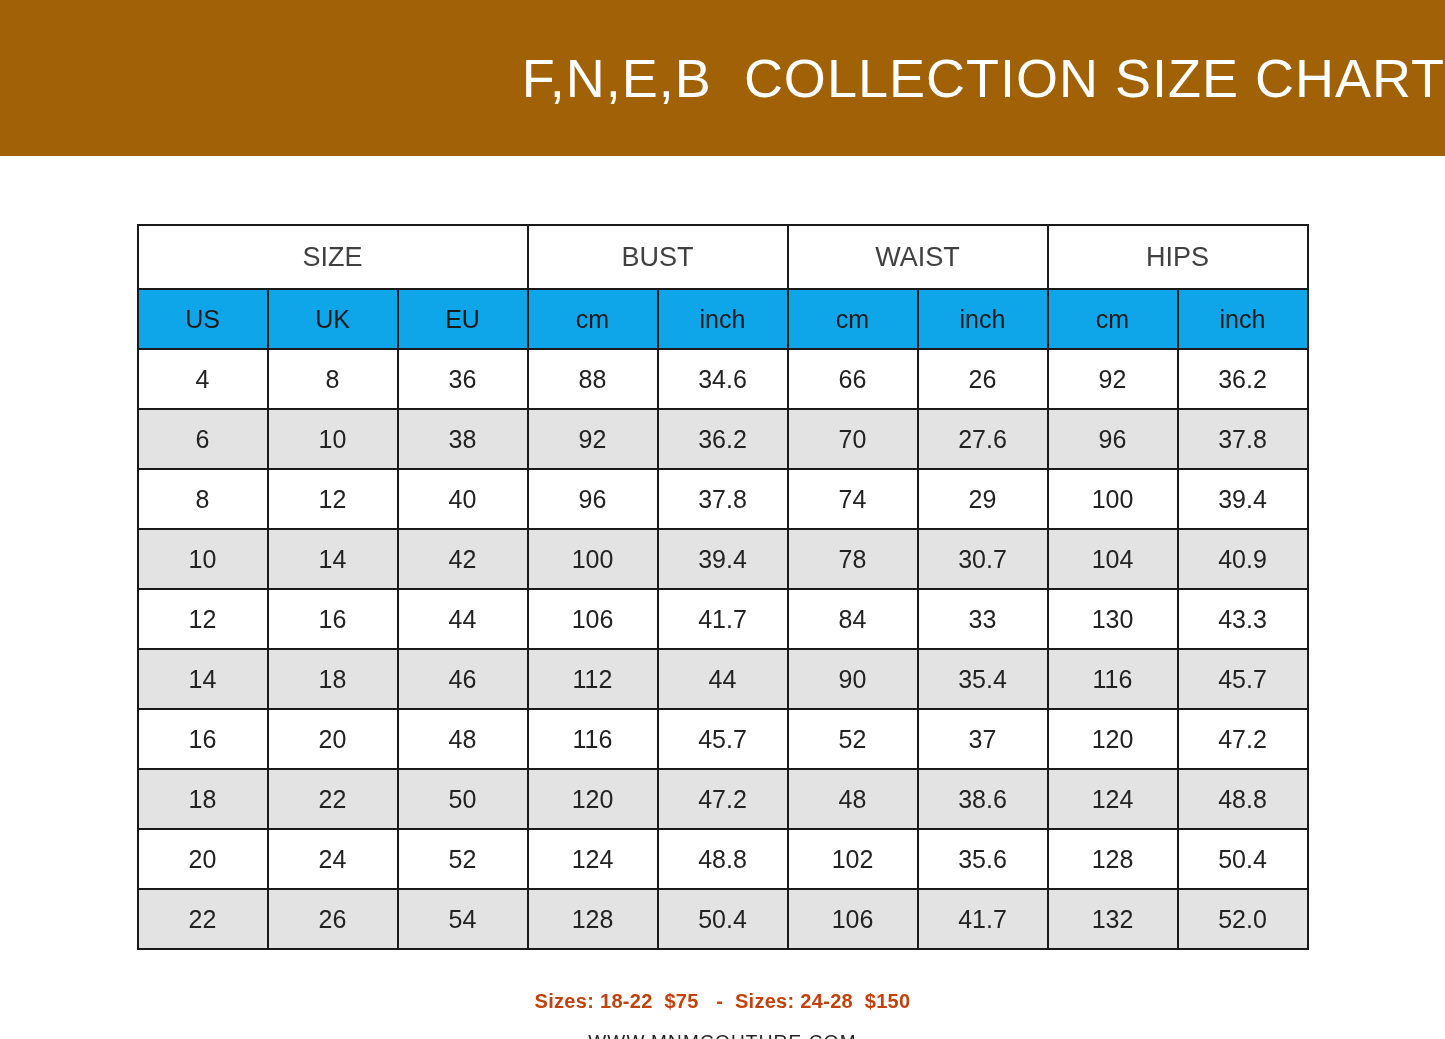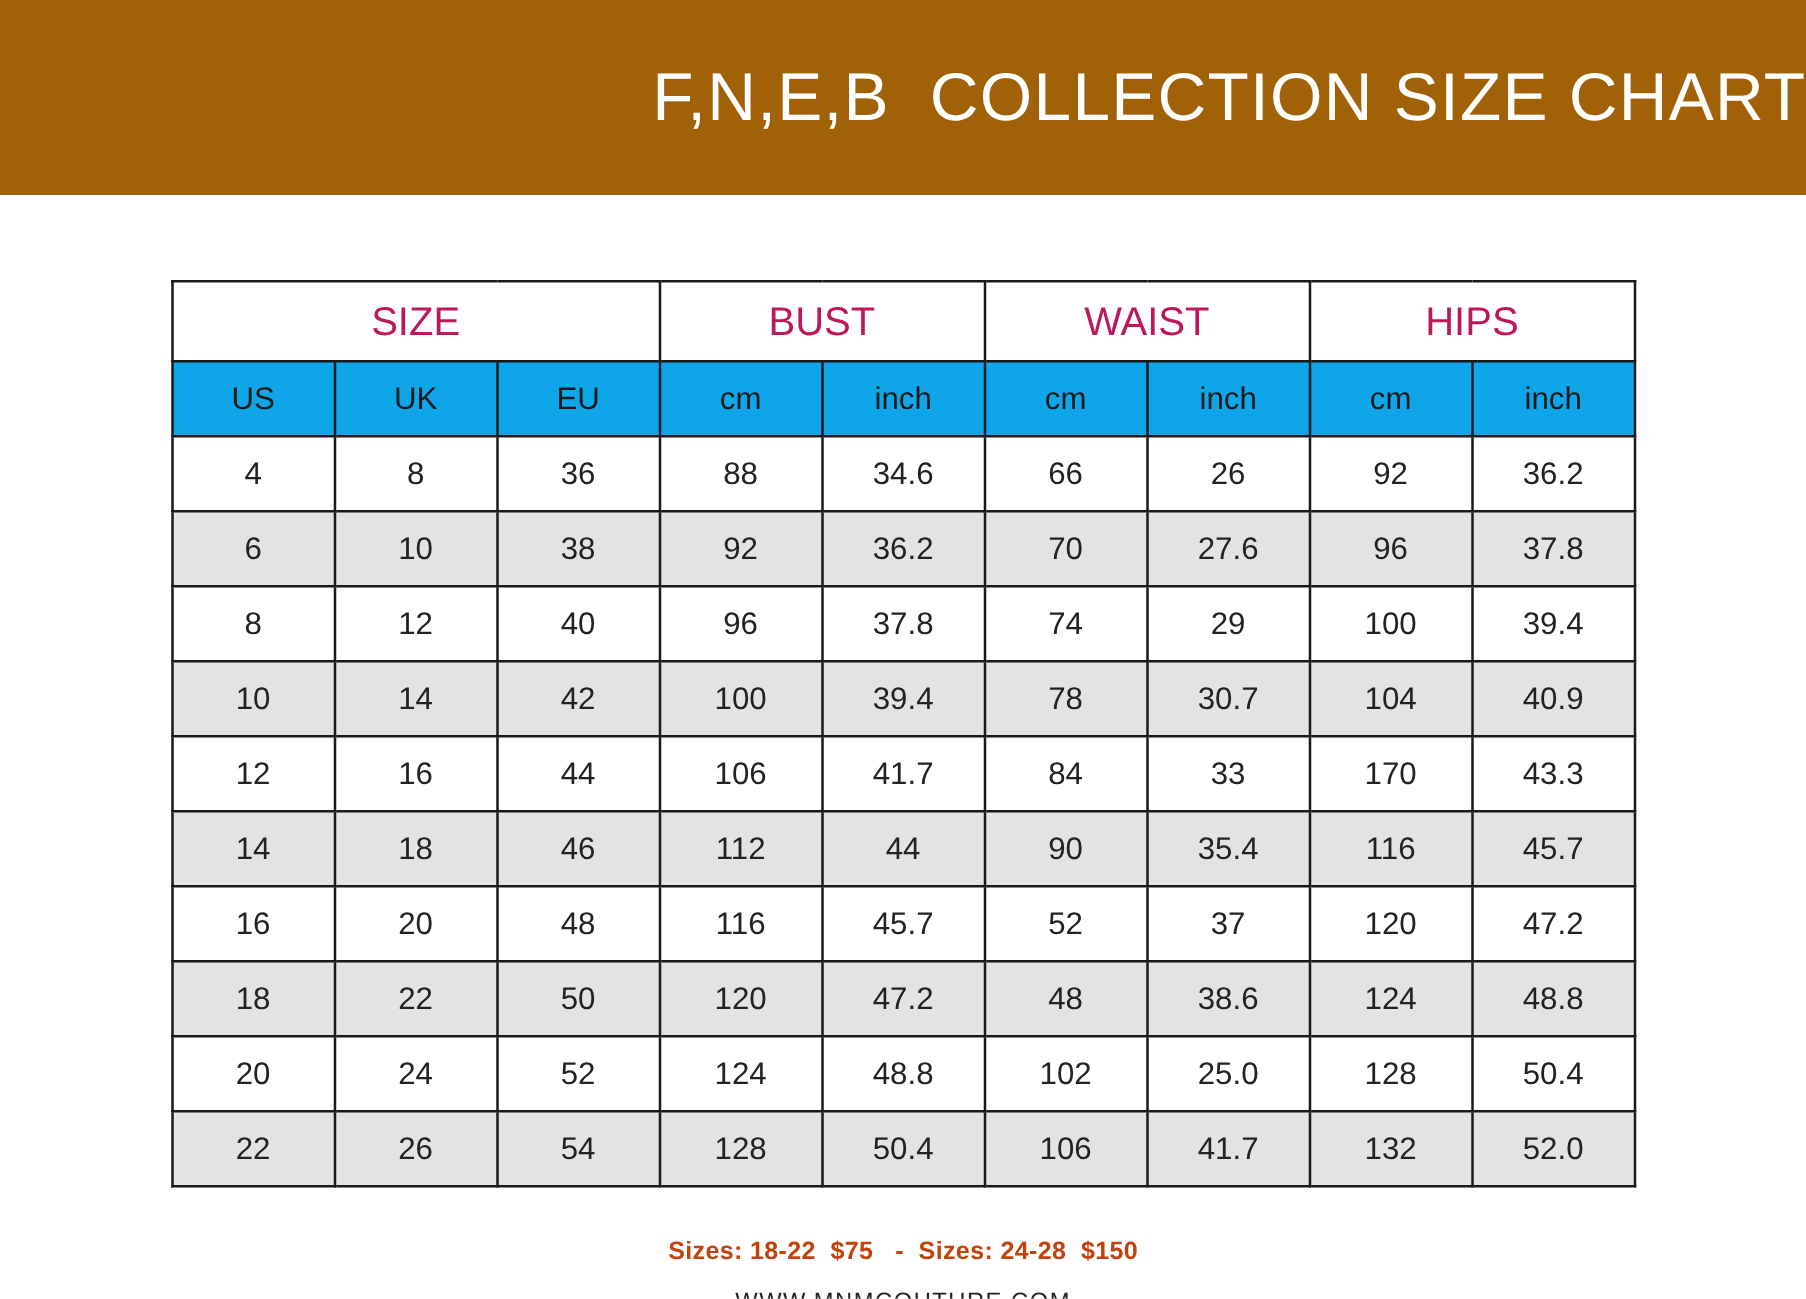--- a/index.html
+++ b/index.html
@@ -51,22 +51,22 @@
     text-align: center;
     font-weight: 400;
     font-size: 25px;
     color: #222222;
     height: 58px;
     padding: 0;
     font-family: "Liberation Sans", sans-serif;
   }
   table.size-chart thead tr.group-row th {
     height: 62px;
-    font-size: 32px;
-    color: #be185d;
+    font-size: 27px;
+    color: #404040;
     background: #ffffff;
   }
   table.size-chart thead tr.unit-row th {
     background: #0ea5e9;
     height: 58px;
     font-size: 25px;
     color: #1a1a1a;
   }
   table.size-chart tbody tr.odd td {
     background: #ffffff;
@@ -180,21 +180,21 @@
           <td>40.9</td>
         </tr>
         <tr class="odd">
           <td>12</td>
           <td>16</td>
           <td>44</td>
           <td>106</td>
           <td>41.7</td>
           <td>84</td>
           <td>33</td>
-          <td>170</td>
+          <td>130</td>
           <td>43.3</td>
         </tr>
         <tr class="even">
           <td>14</td>
           <td>18</td>
           <td>46</td>
           <td>112</td>
           <td>44</td>
           <td>90</td>
           <td>35.4</td>
@@ -223,21 +223,21 @@
           <td>124</td>
           <td>48.8</td>
         </tr>
         <tr class="odd">
           <td>20</td>
           <td>24</td>
           <td>52</td>
           <td>124</td>
           <td>48.8</td>
           <td>102</td>
-          <td>25.0</td>
+          <td>35.6</td>
           <td>128</td>
           <td>50.4</td>
         </tr>
         <tr class="even">
           <td>22</td>
           <td>26</td>
           <td>54</td>
           <td>128</td>
           <td>50.4</td>
           <td>106</td>

